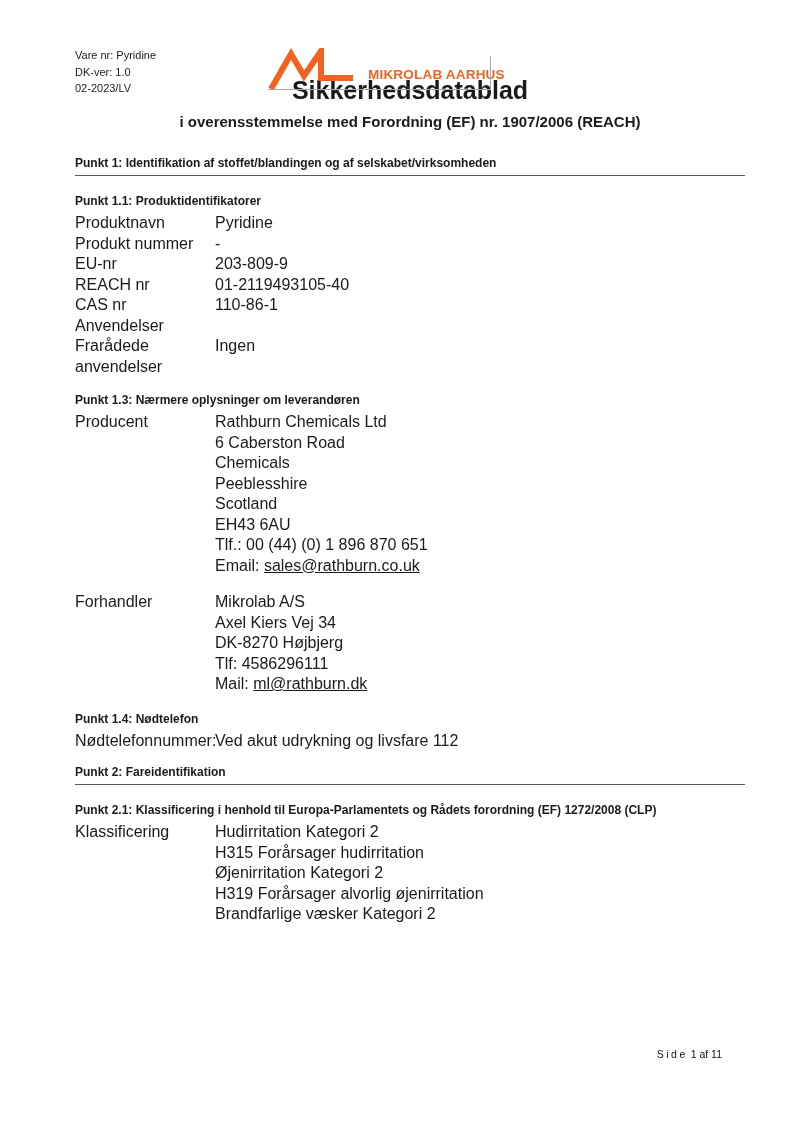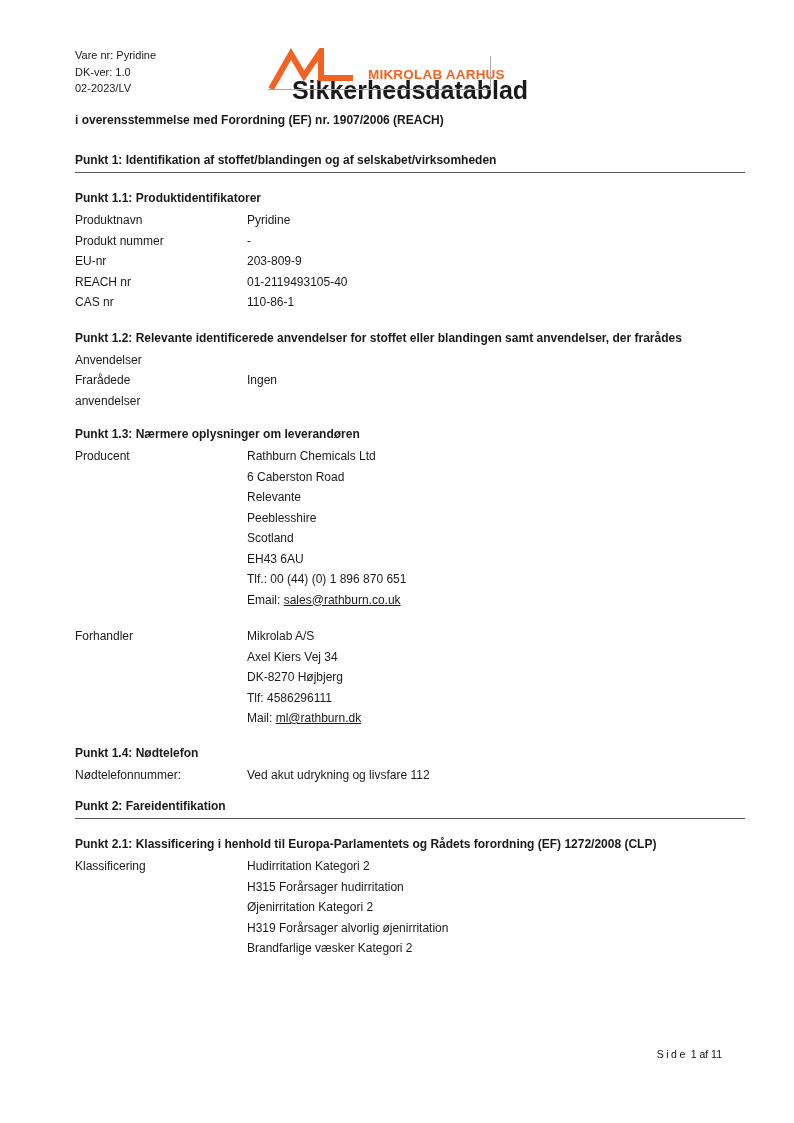--- a/index.html
+++ b/index.html
@@ -50,43 +50,43 @@
   }
   
   .content { padding: 76px 49px 0 75px; }
   .title {
     font-size: 25px;
     font-weight: bold;
     text-align: center;
     margin: 0;
   }
   .subtitle {
-    font-size: 12px;
-    font-weight: bold;
-    text-align: left;
+    font-size: 15px;
+    font-weight: bold;
+    text-align: center;
     margin: 8px 0 0;
   }
   .sec-h {
     font-size: 12px;
     font-weight: bold;
     border-bottom: 1.5px solid #595959;
     padding-bottom: 5px;
     margin-top: 26px;
     white-space: nowrap;
   }
   .sec-h.mt14 { margin-top: 14px; }
   .sub-h {
     font-size: 12px;
     font-weight: bold;
     margin: 18px 0 5px;
     white-space: nowrap;
   }
   .sub-h.mt16 { margin-top: 16px; }
   .sub-h.mt17 { margin-top: 17px; }
-  .row { display: flex; font-size: 12px; line-height: 20.5px; gap: 32px; }
+  .row { display: flex; font-size: 16px; line-height: 20.5px; }
   .row.mt16 { margin-top: 16px; }
   .lbl { width: 140px; flex: none; }
   .val { flex: 1; }
   .wrap-narrow { display: inline-block; max-width: 100px; }
   .u { text-decoration: underline; cursor: pointer; }
   .email-line { white-space: pre-wrap; }
   
   .footer {
     position: absolute;
     top: 1048px;
@@ -139,38 +139,37 @@
     </div>
     <div class="row">
       <div class="lbl">REACH nr</div>
       <div class="val">01-2119493105-40</div>
     </div>
     <div class="row">
       <div class="lbl">CAS nr</div>
       <div class="val">110-86-1</div>
     </div>
 
-    <div class="sub-h">Punkt 1.2: Relevante identificerede anvendelser for stoffet eller blandingen samt anvendelser, der frarådes</div>
     <div class="row">
       <div class="lbl">Anvendelser</div>
     </div>
     <div class="row">
       <div class="lbl">
         <span class="wrap-narrow">Frarådede anvendelser</span>
       </div>
       <div class="val">Ingen</div>
     </div>
 
     <div class="sub-h mt16">Punkt 1.3: Nærmere oplysninger om leverandøren</div>
     <div class="row">
       <div class="lbl">Producent</div>
       <div class="val">
         <div>Rathburn Chemicals Ltd</div>
         <div>6 Caberston Road</div>
-        <div>Relevante</div>
+        <div>Chemicals</div>
         <div>Peeblesshire</div>
         <div>Scotland</div>
         <div>EH43 6AU</div>
         <div>Tlf.: 00 (44) (0) 1 896 870 651</div>
         <div class="email-line"><span>Email: </span><span class="u">sales@rathburn.co.uk</span></div>
       </div>
     </div>
     <div class="row mt16">
       <div class="lbl">Forhandler</div>
       <div class="val">

